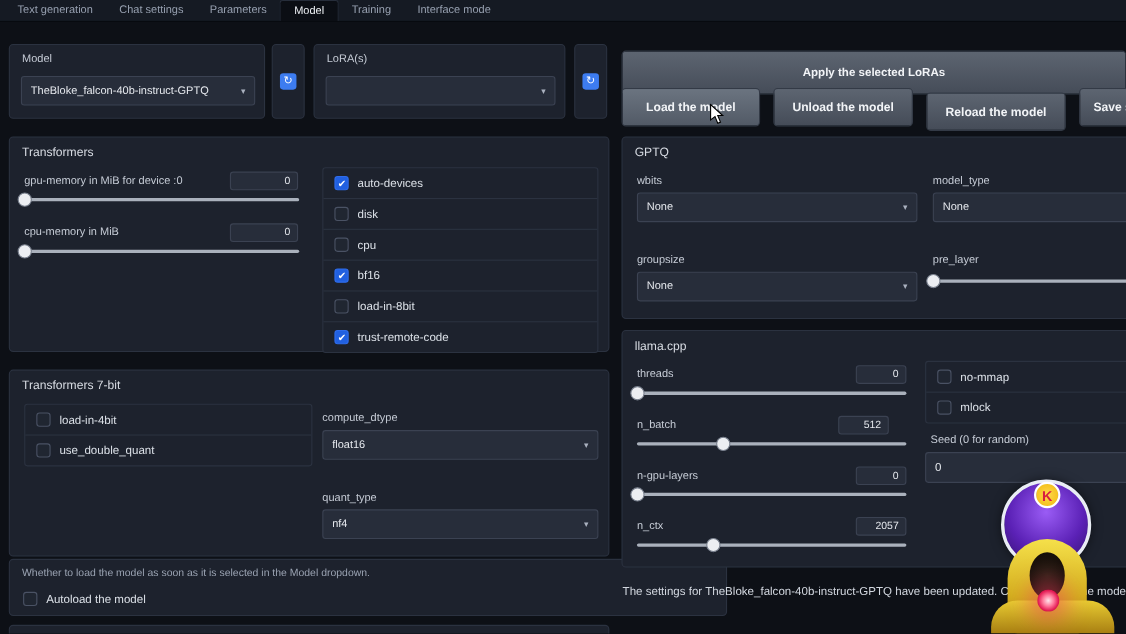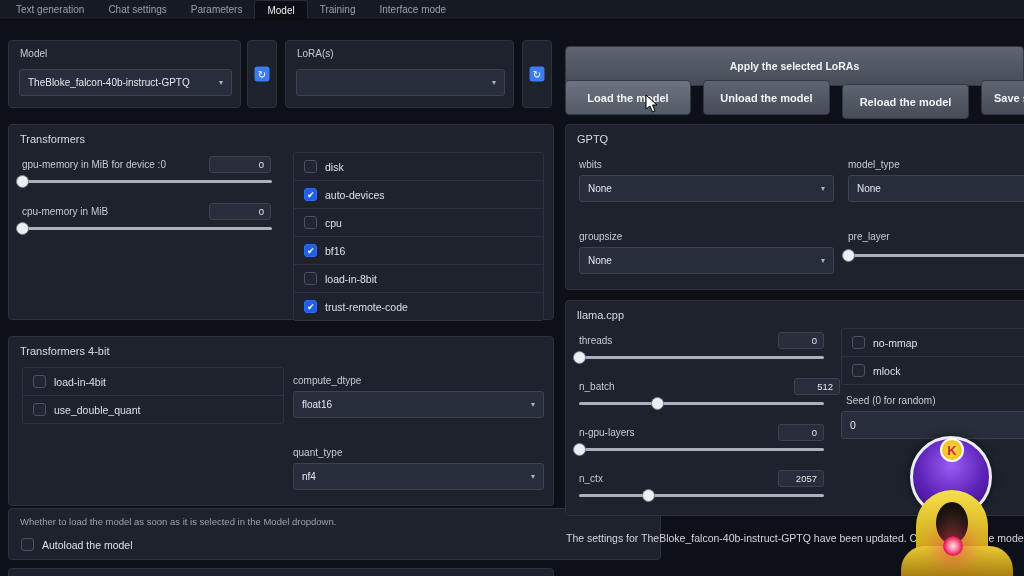--- a/index.html
+++ b/index.html
@@ -112,48 +112,48 @@
 
   <div class="lbl" style="position:absolute;left:13px;top:81px">cpu-memory in MiB</div>
   <div class="numbox" style="left:200px;top:78px;width:62px;height:17px">0</div>
   <div class="slider" style="left:13px;top:97px;width:250px">
     <div class="track"></div>
     <div class="thumb" style="left: 0%;"></div>
   </div>
 
   <div class="checklist" style="left:284px;top:27px;width:251px">
     <div class="checkrow">
-      <span class="cb"></span>
-      <span class="cb-label">disk</span>
-    </div>
-    <div class="checkrow">
       <span class="cb checked"></span>
       <span class="cb-label">auto-devices</span>
     </div>
     <div class="checkrow">
       <span class="cb"></span>
+      <span class="cb-label">disk</span>
+    </div>
+    <div class="checkrow">
+      <span class="cb"></span>
       <span class="cb-label">cpu</span>
     </div>
     <div class="checkrow">
       <span class="cb checked"></span>
       <span class="cb-label">bf16</span>
     </div>
     <div class="checkrow">
       <span class="cb"></span>
       <span class="cb-label">load-in-8bit</span>
     </div>
     <div class="checkrow">
       <span class="cb checked"></span>
       <span class="cb-label">trust-remote-code</span>
     </div>
   </div>
 </div>
 
 <div class="panel" style="left:8px;top:336px;width:546px;height:170px">
-  <div class="p-title" style="position:absolute;left:11px;top:8px">Transformers 4-bit</div>
+  <div class="p-title" style="position:absolute;left:11px;top:8px">Transformers 7-bit</div>
 
   <div class="checklist" style="left:13px;top:30px;width:262px">
     <div class="checkrow">
       <span class="cb"></span>
       <span class="cb-label">load-in-4bit</span>
     </div>
     <div class="checkrow">
       <span class="cb"></span>
       <span class="cb-label">use_double_quant</span>
     </div>
@@ -214,21 +214,21 @@
   <div class="p-title" style="position:absolute;left:11px;top:8px">llama.cpp</div>
 
   <div class="lbl" style="position:absolute;left:13px;top:34px">threads</div>
   <div class="numbox" style="left:212px;top:31px;width:46px;height:17px">0</div>
   <div class="slider" style="left:13px;top:50px;width:245px">
     <div class="track"></div>
     <div class="thumb" style="left: 0%;"></div>
   </div>
 
   <div class="lbl" style="position:absolute;left:13px;top:80px">n_batch</div>
-  <div class="numbox" style="left:228px;top:77px;width:46px;height:17px">512</div>
+  <div class="numbox" style="left:196px;top:77px;width:46px;height:17px">512</div>
   <div class="slider" style="left:13px;top:96px;width:245px">
     <div class="track"></div>
     <div class="thumb" style="left: 32%;"></div>
   </div>
 
   <div class="lbl" style="position:absolute;left:13px;top:126px">n-gpu-layers</div>
   <div class="numbox" style="left:212px;top:123px;width:46px;height:17px">0</div>
   <div class="slider" style="left:13px;top:142px;width:245px">
     <div class="track"></div>
     <div class="thumb" style="left: 0%;"></div>

